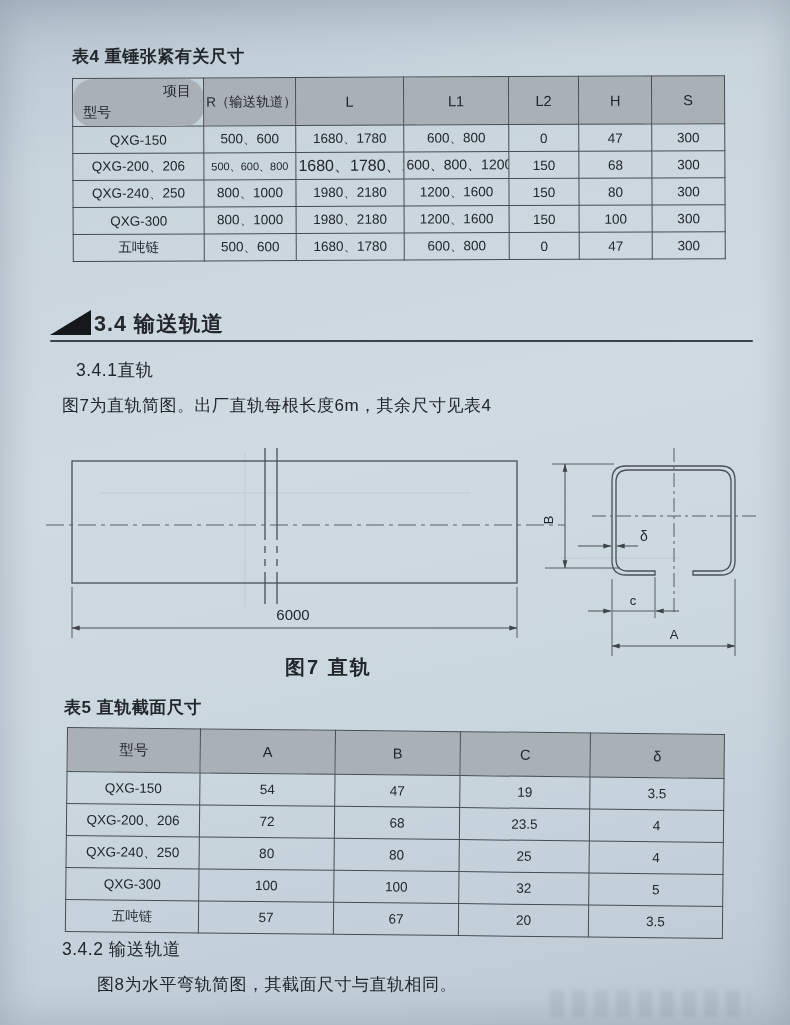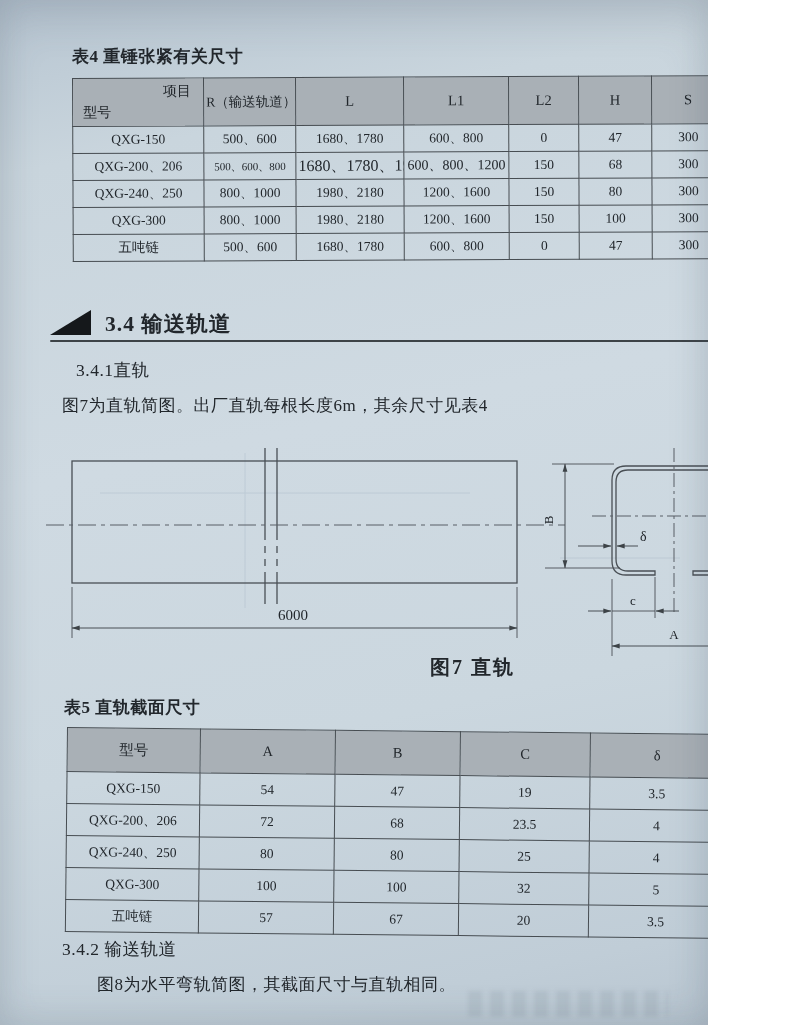--- a/index.html
+++ b/index.html
@@ -1,19 +1,19 @@
 <!DOCTYPE html>
 <html><head>
 <meta charset="utf-8">
 <style>
   html,body{margin:0;padding:0;}
   .page{
-    position:relative; width:708px; height:1025px; overflow:hidden;
+    position:relative; width:790px; height:1025px; overflow:hidden;
     background:linear-gradient(168deg,#b7c5d1 0%,#c9d5dd 15%,#cfdae2 42%,#cbd7df 68%,#c0cdd7 92%,#b9c6d1 100%);
-    font-family:Liberation Serif, serif;
+    font-family:Liberation Sans, sans-serif;
     color:#22272c;
   }
   .page::after{
     content:""; position:absolute; inset:0; pointer-events:none;
     box-shadow:inset 0 18px 40px rgba(70,85,100,.18), inset 0 -14px 30px rgba(70,85,100,.10);
   }
   .t4-title{position:absolute;left:72px;top:45px;font-size:17px;font-weight:600;letter-spacing:.5px;}
   .t5-title{position:absolute;left:64px;top:696px;font-size:17px;font-weight:600;letter-spacing:.5px;}
 
   table.tbl{position:absolute;border-collapse:collapse;table-layout:fixed;}
@@ -26,38 +26,39 @@
   .t4 tbody tr{height:27px;}
 
   .t5{left:67px;top:727px;width:657px;transform:rotate(.6deg);transform-origin:left top;}
   .t5 thead tr{height:44px;}
   .t5 tbody tr{height:32px;}
 
   .diag{
     position:relative;
     background-image:linear-gradient(to bottom right,rgba(0,0,0,0) calc(50% - .8px),#474d52 calc(50% - .8px),#474d52 calc(50% + .8px),rgba(0,0,0,0) calc(50% + .8px));
     background-color:#a9b0b6;
+    border-radius:20px;
   }
   .diag-top{position:absolute;top:4px;right:12px;font-size:14px;}
   .diag-bottom{position:absolute;bottom:4px;left:10px;font-size:14px;}
 
   .sec-head{position:absolute;left:50px;top:310px;display:flex;align-items:flex-end;}
   .tri{width:41px;height:25px;background:#15181b;clip-path:polygon(0 100%,100% 0,100% 100%);margin-bottom:2px;flex:none;}
-  .sec-text{font-size:21.5px;font-weight:bold;margin-left:14px;line-height:1.15;letter-spacing:1px;}
+  .sec-text{font-size:21.5px;font-weight:bold;margin-left:3px;line-height:1.15;letter-spacing:1px;}
   .sec-underline{position:absolute;left:50px;top:340px;width:703px;height:2px;background:#3d4347;border-radius:2px;}
 
   .sub-title{position:absolute;font-size:17.5px;letter-spacing:.5px;}
   .s1{left:76px;top:358px;}
   .s2{left:62px;top:937px;}
   .para{position:absolute;font-size:17px;letter-spacing:.5px;}
   .p1{left:62px;top:394px;}
   .p2{left:62px;top:973px;margin-left:35px;}
 
   .fig{position:absolute;left:40px;top:438px;}
-  .fig-caption{position:absolute;left:285px;top:654px;width:230px;text-align:right;font-size:20px;font-weight:bold;letter-spacing:2px;}
+  .fig-caption{position:absolute;left:285px;top:654px;width:230px;text-align:left;font-size:20px;font-weight:bold;letter-spacing:2px;}
 
   .smudge{position:absolute;right:40px;bottom:8px;width:200px;height:26px;
     background:repeating-linear-gradient(90deg,rgba(84,96,110,.10) 0 14px,rgba(84,96,110,0) 14px 22px);
     filter:blur(2px);}
 </style>
 </head>
 <body>
 
 <div class="page">
 

